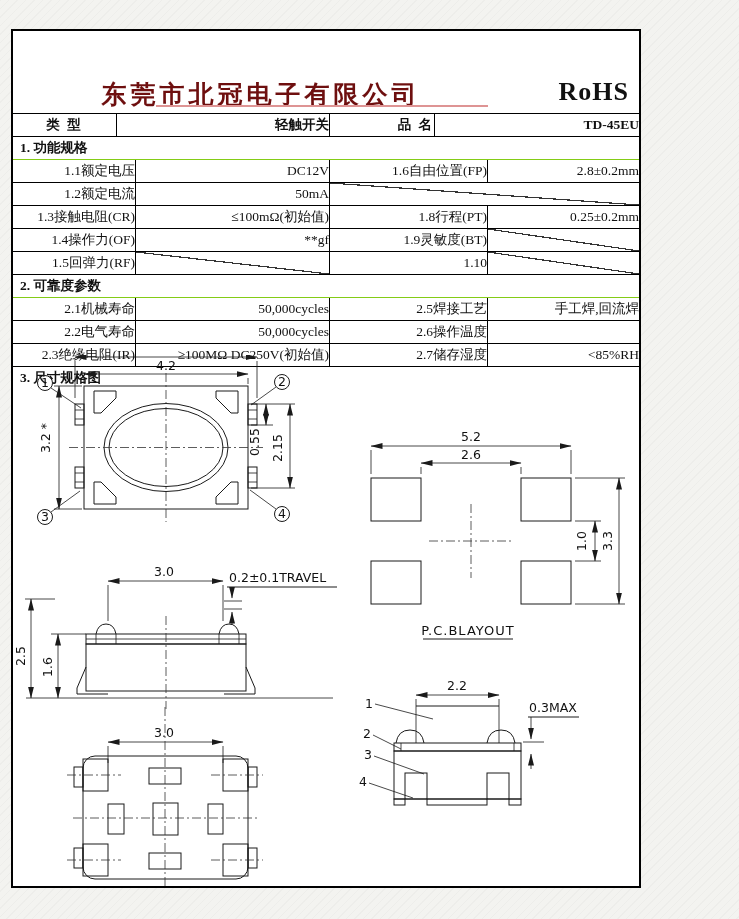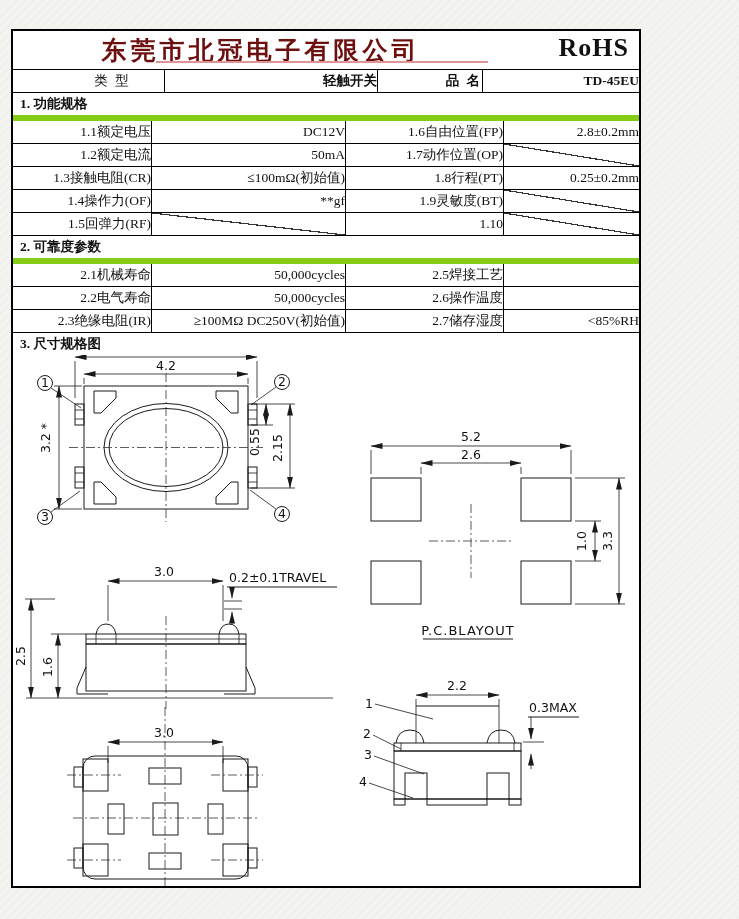--- a/index.html
+++ b/index.html
@@ -4,43 +4,43 @@
 <style>
   html,body{margin:0;padding:0;}
   .stage{position:relative;width:739px;height:919px;overflow:hidden;
     background:
       repeating-linear-gradient(135deg, rgba(0,0,0,0.025) 0 1px, transparent 1px 6px),
       #f3f3f0;
     font-family:"Liberation Serif", serif; color:#111;}
   .page{position:absolute;left:11px;top:29px;width:630px;height:859px;
     box-sizing:border-box;border:2px solid #000;background:#fff;}
   
-  .t-title{position:relative;height:38px;border-bottom:1px solid #000;}
+  .t-title{position:relative;height:38px;border-bottom:1px solid #000;margin-top:44px;}
   .company{position:absolute;left:0;right:130px;top:3px;text-align:center;
     font-size:25px;font-weight:bold;letter-spacing:4px;color:#6e0f0f;
     font-family:"Liberation Serif", serif;white-space:nowrap;}
   .company-underline{position:absolute;left:143px;top:30px;width:332px;height:2px;background:#de9494;}
   .rohs{position:absolute;right:10px;top:2px;font-size:26px;font-weight:700;
     font-family:"Liberation Serif", serif;letter-spacing:1px;}
   
   .row{display:flex;height:22px;line-height:21px;border-bottom:1px solid #000;
     font-size:13.5px;white-space:nowrap;}
   .cell{box-sizing:border-box;height:100%;padding:0 0 0 8px;overflow:visible;text-align:right;}
   .bdr{border-right:1px solid #000;}
   
-  .h1{width:104px;text-align:center;padding:0;font-weight:400;letter-spacing:2px;margin-left:48px;}
+  .h1{width:104px;text-align:center;padding:0;font-weight:700;letter-spacing:2px;}
   .h2{width:213px;padding-left:28px;font-weight:600;}
   .h3{width:105px;text-align:right;padding:0;font-weight:600;letter-spacing:2px;}
   .h4{flex:1;text-align:right;padding:0;font-weight:600;font-family:"Liberation Serif",serif;}
   
-  .c1{width:123px;margin-left:16px;}
+  .c1{width:123px;}
   .c2{width:194px;padding-left:12px;}
   .c3{width:158px;}
   .c4{flex:1;padding-left:12px;}
-  .sec{height:22px;line-height:21px;border-bottom:6px solid #84cc16;
+  .sec{height:22px;line-height:21px;border-bottom:1px solid #84cc16;
     padding-left:7px;font-size:13.5px;font-weight:600;}
   .sec.last{border-bottom:none;}
   .diag{background-image:linear-gradient(to top right,
       transparent calc(50% - 0.6px), #333 calc(50% - 0.6px),
       #333 calc(50% + 0.6px), transparent calc(50% + 0.6px));}
   
   .drawings{position:absolute;left:0;top:324px;width:562px;height:531px;}
   svg text{font-family:"DejaVu Sans", sans-serif;font-size:12.5px;fill:#111;}
   svg .cad{stroke:#1a1a1a;fill:none;stroke-width:1;}
   svg .thin{stroke:#1a1a1a;fill:none;stroke-width:0.8;}
@@ -70,21 +70,20 @@
 
     <div class="row">
       <div class="cell c1 bdr">1.1额定电压</div>
       <div class="cell c2 bdr">DC12V</div>
       <div class="cell c3 bdr">1.6自由位置(FP)</div>
       <div class="cell c4">2.8±0.2mm</div>
     </div>
     <div class="row">
       <div class="cell c1 bdr">1.2额定电流</div>
       <div class="cell c2 bdr">50mA</div>
-      <div class="cell c3 bdr">1.7动作位置(OP)</div>
       <div class="cell c4 diag"></div>
     </div>
     <div class="row">
       <div class="cell c1 bdr">1.3接触电阻(CR)</div>
       <div class="cell c2 bdr">≤100mΩ(初始值)</div>
       <div class="cell c3 bdr">1.8行程(PT)</div>
       <div class="cell c4">0.25±0.2mm</div>
     </div>
     <div class="row">
       <div class="cell c1 bdr">1.4操作力(OF)</div>
@@ -98,20 +97,21 @@
       <div class="cell c3 bdr">1.10</div>
       <div class="cell c4 diag"></div>
     </div>
 
     <div class="sec">2.  可靠度参数</div>
 
     <div class="row">
       <div class="cell c1 bdr">2.1机械寿命</div>
       <div class="cell c2 bdr">50,000cycles</div>
       <div class="cell c3 bdr">2.5焊接工艺</div>
+      <div class="cell c4">手工焊,回流焊</div>
     </div>
     <div class="row">
       <div class="cell c1 bdr">2.2电气寿命</div>
       <div class="cell c2 bdr">50,000cycles</div>
       <div class="cell c3 bdr">2.6操作温度</div>
     </div>
     <div class="row">
       <div class="cell c1 bdr">2.3绝缘电阻(IR)</div>
       <div class="cell c2 bdr">≥100MΩ  DC250V(初始值)</div>
       <div class="cell c3 bdr">2.7储存湿度</div>

